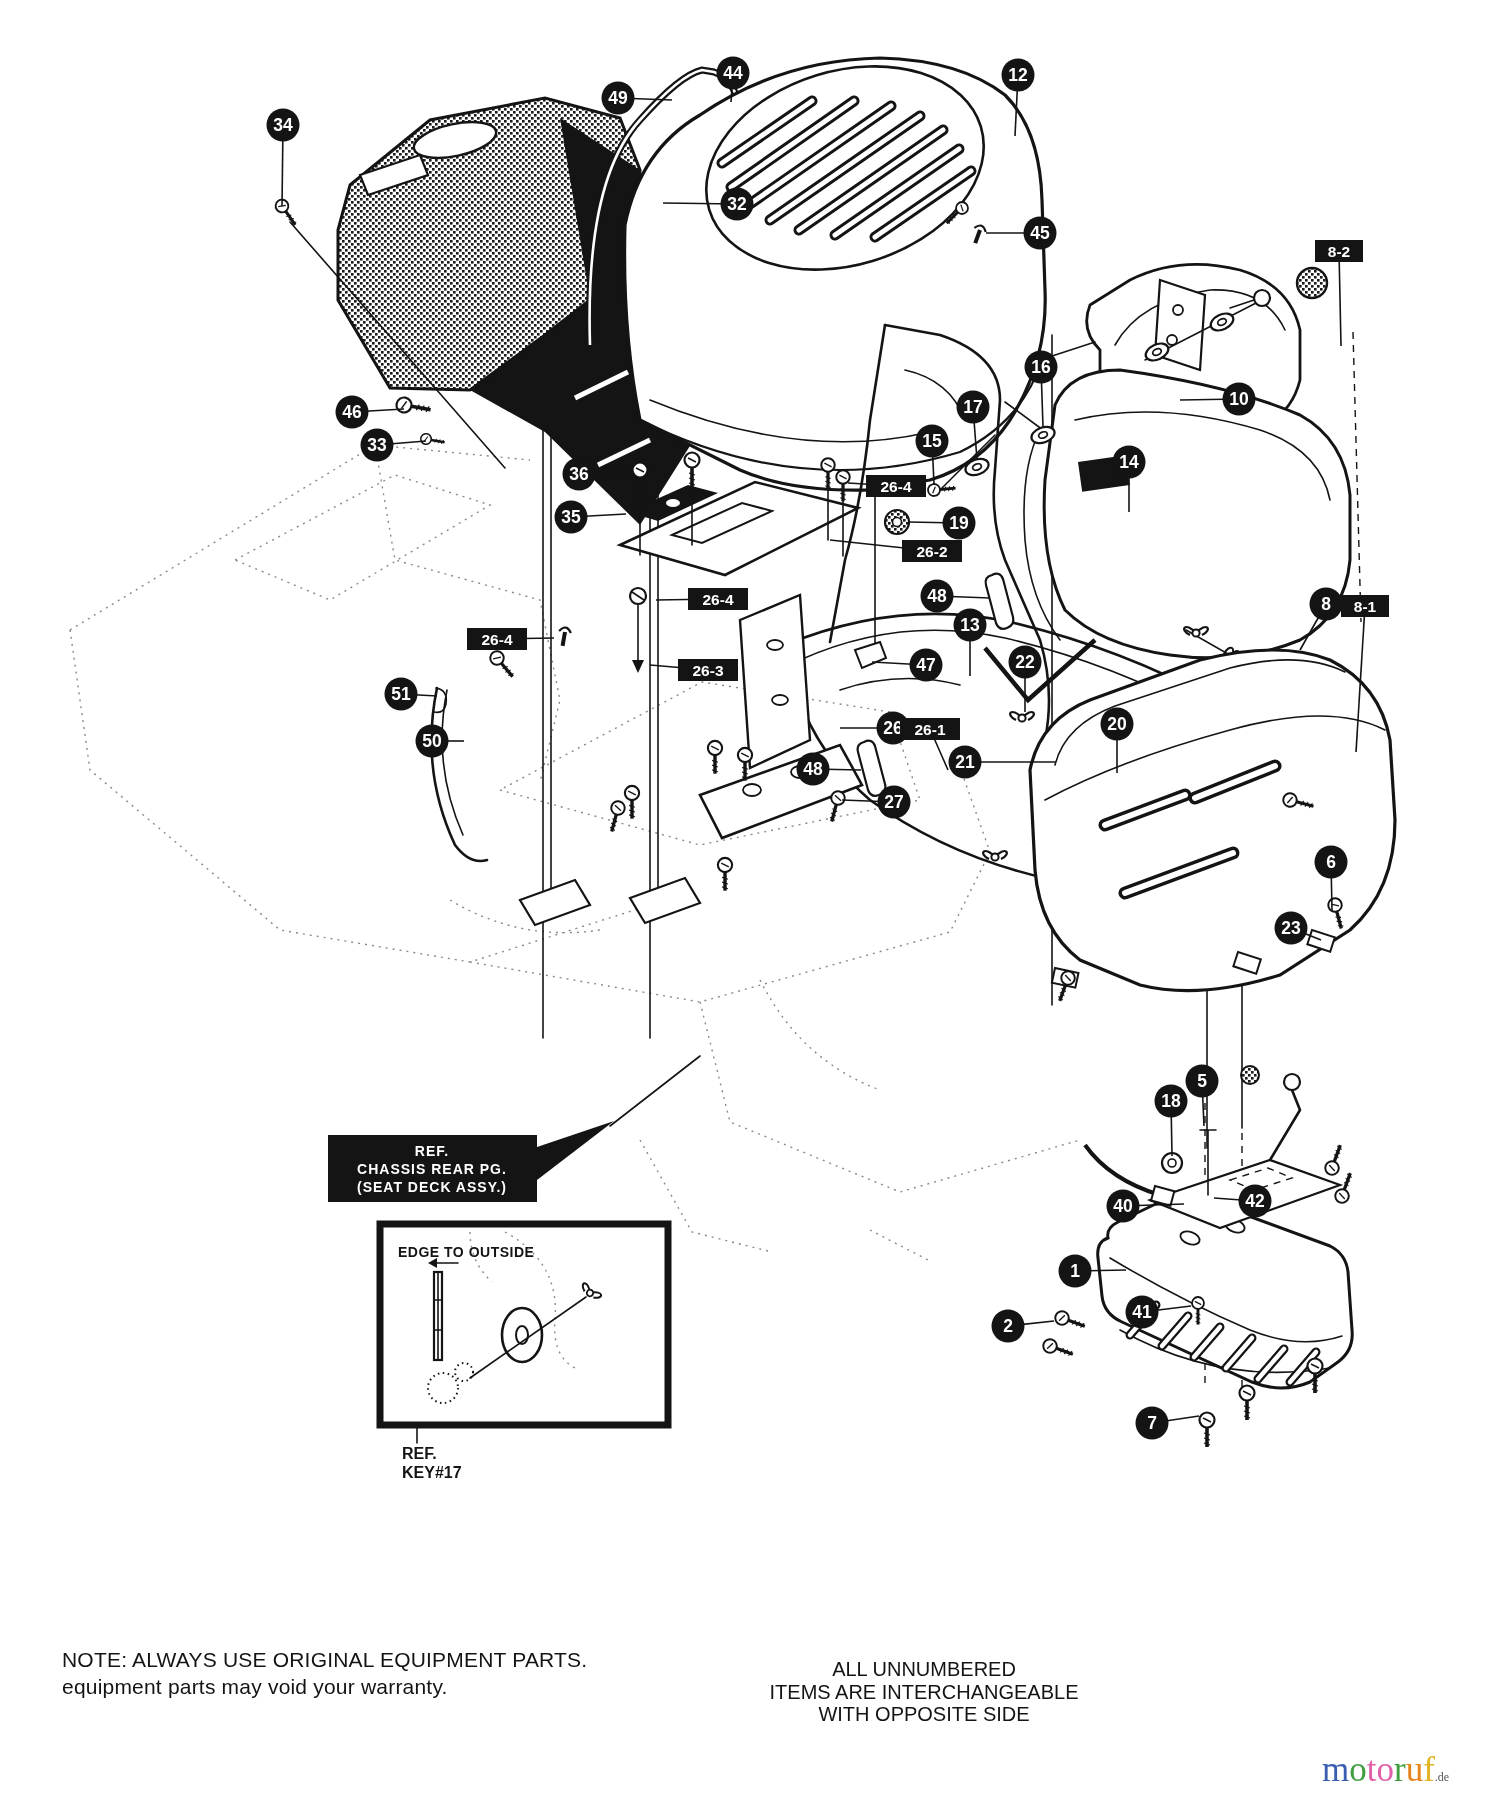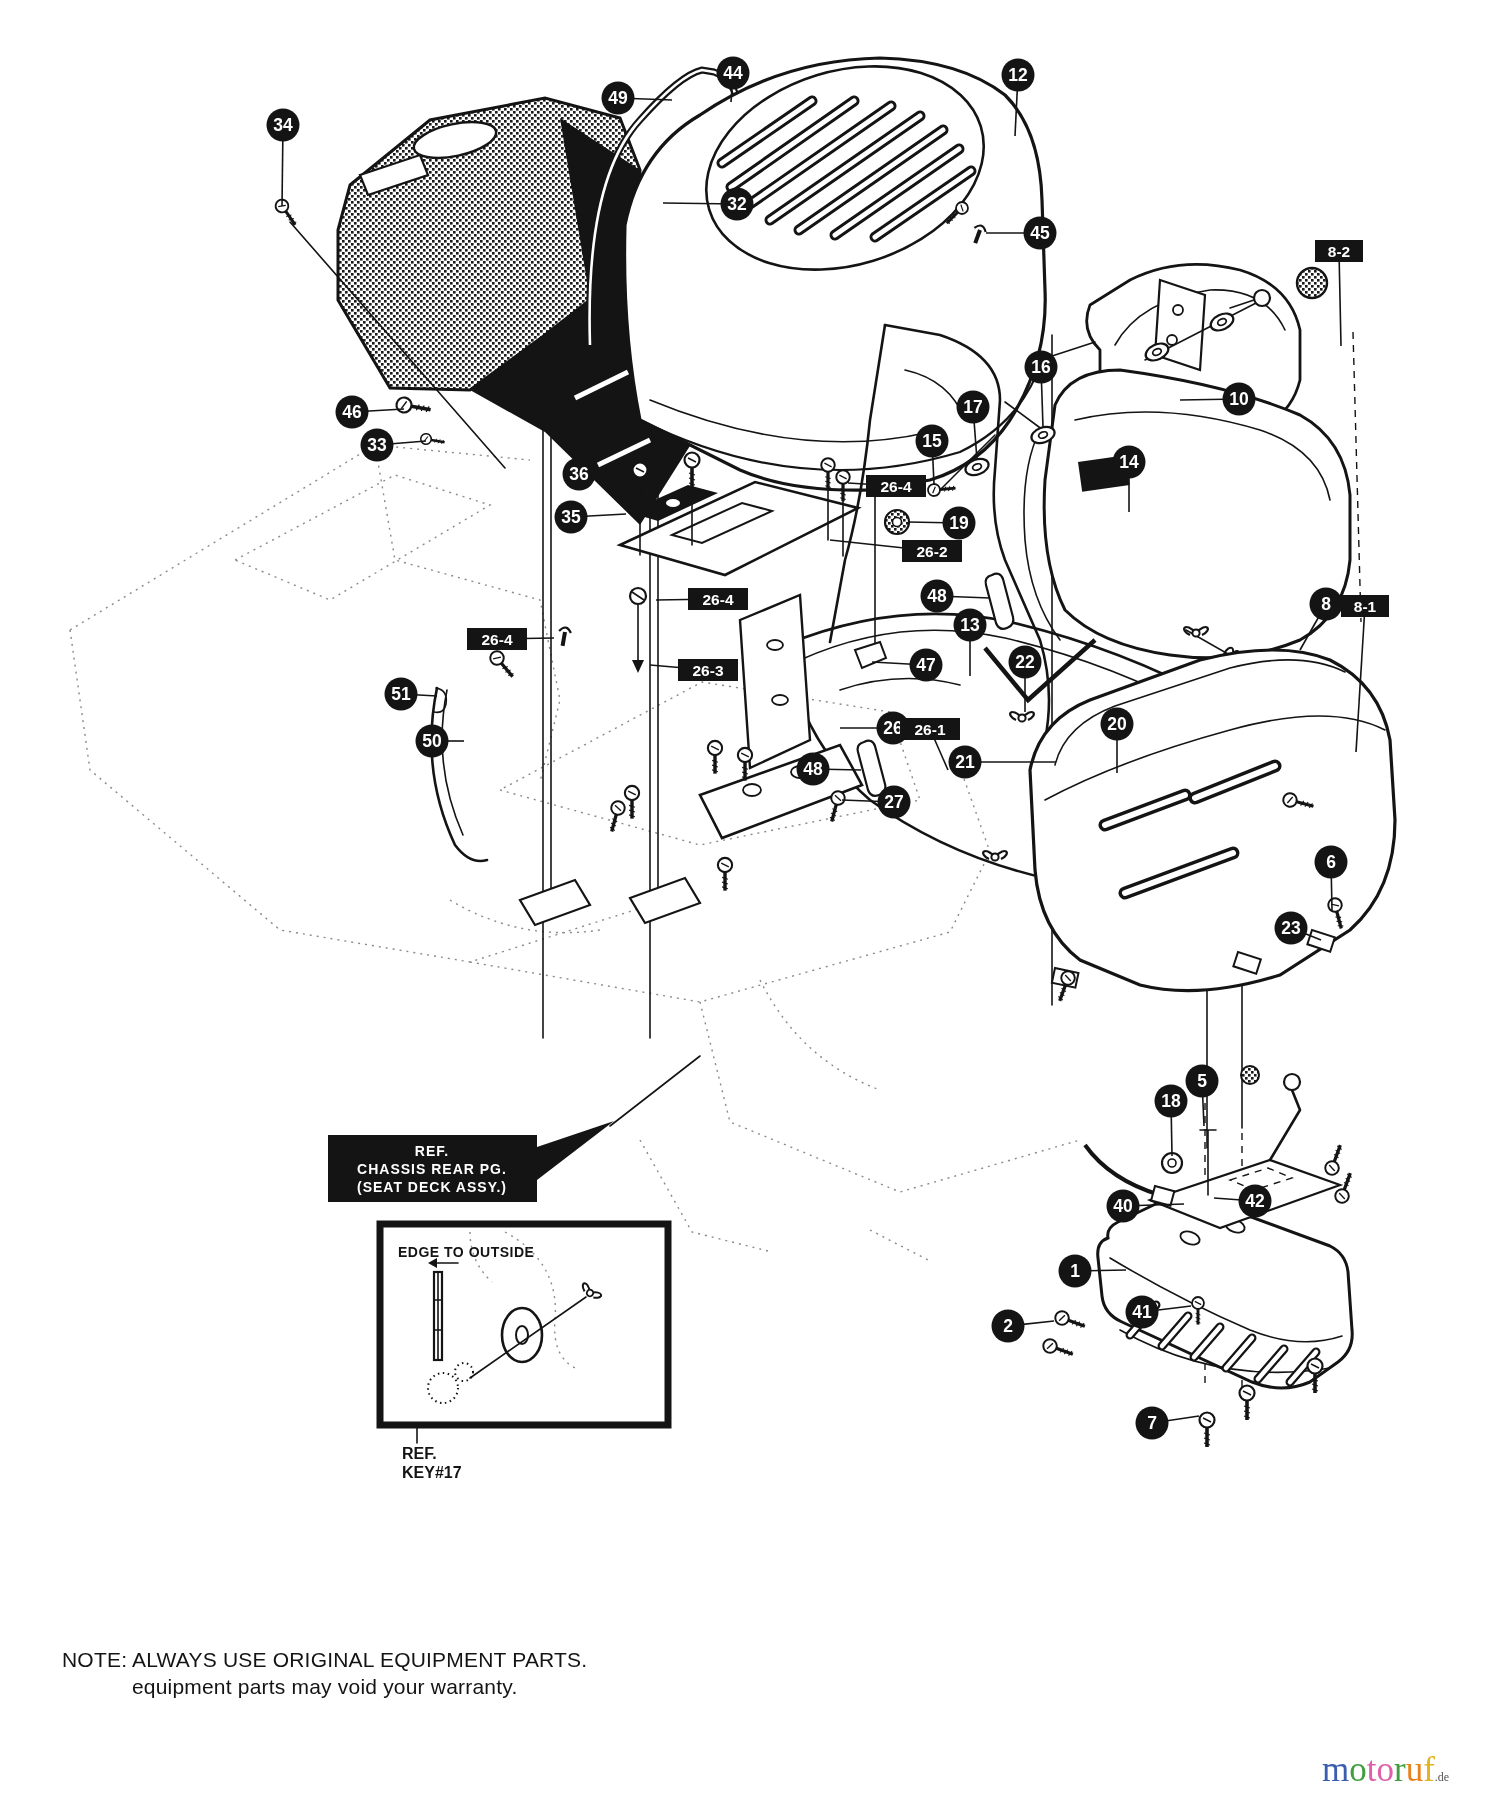--- a/index.html
+++ b/index.html
@@ -1,20 +1,20 @@
 <!DOCTYPE html>
 <html><head>
 <meta charset="utf-8">
 <style>
   html,body{margin:0;padding:0;background:#e8e8e8;}
   .stage{position:relative;width:1486px;height:1800px;background:#ffffff;overflow:hidden;
          font-family:"Liberation Sans",sans-serif;color:#111;}
   .stage svg{position:absolute;left:0;top:0;}
   .note{position:absolute;color:#141414;}
-  .note-left{left:62px;top:1646px;font-size:21px;line-height:27px;letter-spacing:0.2px;text-align:center;}
+  .note-left{left:62px;top:1646px;font-size:21px;line-height:27px;letter-spacing:0.2px;}
   .note-right{left:744px;top:1658px;width:360px;text-align:center;font-size:20px;line-height:22.5px;}
   .watermark{position:absolute;left:1322px;top:1750px;font-family:"Liberation Serif",serif;
              font-size:35px;font-weight:500;white-space:nowrap;}
   .watermark .suffix{font-size:12px;color:#555;}
   .ln{stroke:#141414;stroke-width:2.6;fill:none;stroke-linecap:round;stroke-linejoin:round;}
   .ln2{stroke:#141414;stroke-width:1.6;fill:none;stroke-linecap:round;stroke-linejoin:round;}
   .ghost{stroke:#8a8a8a;stroke-width:1.4;fill:none;stroke-dasharray:2 5;}
   .dash{stroke:#141414;stroke-width:1.4;fill:none;stroke-dasharray:7 6;}
   .slotA{stroke:#141414;stroke-width:11;stroke-linecap:round;fill:none;}
   .slotB{stroke:#ffffff;stroke-width:5;stroke-linecap:round;fill:none;}
@@ -455,18 +455,23 @@
         <rect x="1341" y="595" width="48" height="22" fill="#141414"></rect>
         <text x="1365" y="611.5" text-anchor="middle" font-size="15.5" font-weight="bold" fill="#ffffff">8-1</text>
       </g>
 </svg>
 
 <div class="note note-left">
   <div>NOTE: ALWAYS USE ORIGINAL EQUIPMENT PARTS.</div>
   <div>equipment parts may void your warranty.</div>
 </div>
 
+<div class="note note-right">
+  <div>ALL UNNUMBERED</div>
+  <div>ITEMS ARE INTERCHANGEABLE</div>
+  <div>WITH OPPOSITE SIDE</div>
+</div>
 
 <div class="watermark">
   <span><span style="color: rgb(60, 94, 176);">m</span><span style="color: rgb(63, 159, 63);">o</span><span style="color: rgb(223, 95, 168);">t</span><span style="color: rgb(223, 95, 168);">o</span><span style="color: rgb(63, 159, 63);">r</span><span style="color: rgb(232, 130, 26);">u</span><span style="color: rgb(224, 179, 31);">f</span></span><span class="suffix">.de</span>
 </div>
 
 </div>
 
 </body></html>

